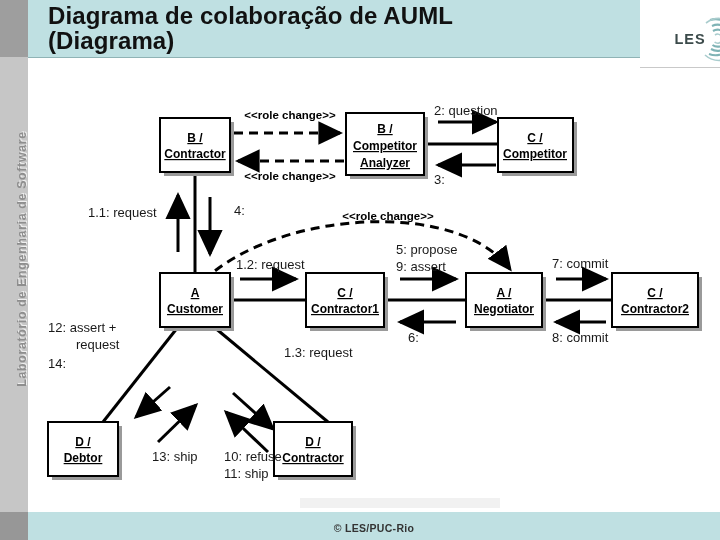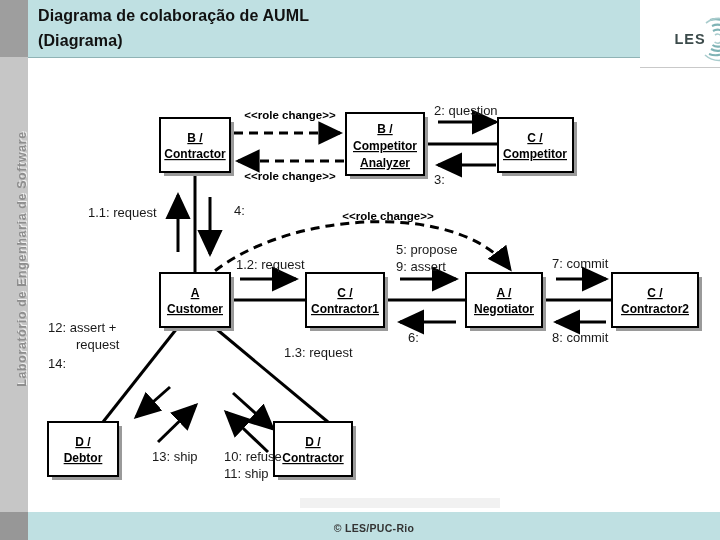--- a/index.html
+++ b/index.html
@@ -25,22 +25,22 @@
     text-shadow:1px 1px 0 #efefef;
   }
 
   
   .hdr{
     position:absolute;left:28px;top:0;width:612px;height:57px;
     background:#bfe0e2;
     border-bottom:1px solid #8fb3b5;
   }
   .hdr-title{
-    position:absolute;left:10px;top:3px;width:590px;
-    font-size:16px;font-weight:bold;color:#111;
+    position:absolute;left:20px;top:3px;width:590px;
+    font-size:24px;font-weight:bold;color:#111;
     line-height:25px;letter-spacing:.1px;
   }
   .hdr-logo{
     position:absolute;left:640px;top:10px;width:80px;height:57px;
     background:#ffffff;border-bottom:1px solid #c9c9c9;
     overflow:hidden;
     padding-left:22px;
   }
 
   

